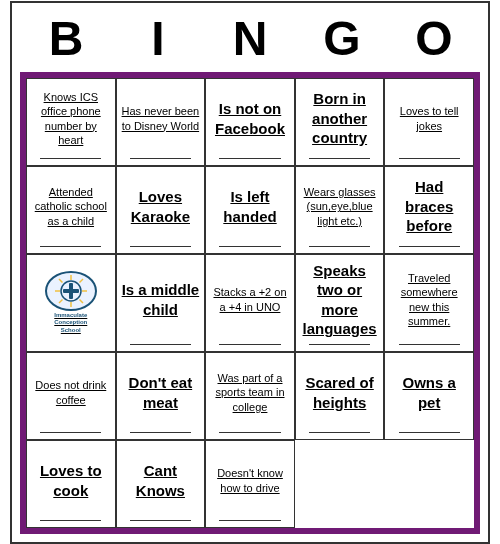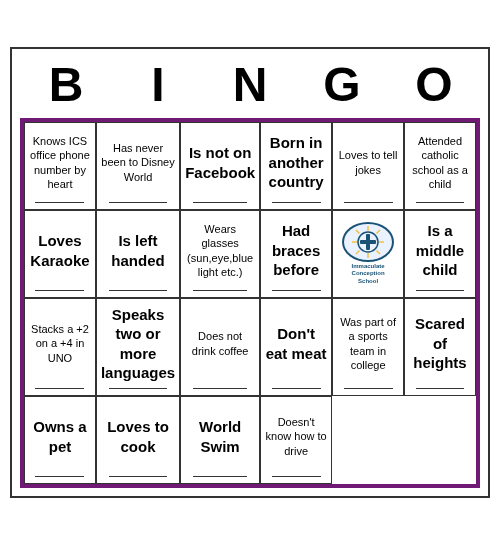--- a/index.html
+++ b/index.html
@@ -25,22 +25,23 @@
     }
     .bingo-title span {
       font-size: 48px;
       font-weight: bold;
       color: #000;
       width: 60px;
       text-align: center;
     }
     .bingo-grid {
       display: grid;
-      grid-template-columns: repeat(6, 1fr);
-      border: 4px solid #701a75;
+      grid-template-columns: repeat(5, 1fr);
+      border: 6px solid #701a75;
+      text-decoration: underline;
     }
     .bingo-cell {
       border: 1px solid #333;
       min-height: 88px;
       padding: 6px 4px 12px 4px;
       display: flex;
       flex-direction: column;
       align-items: center;
       justify-content: center;
       position: relative;
@@ -172,37 +173,40 @@
       <div class="bingo-cell">
         <p class="cell-text large">Is a middle child</p>
       </div>
       <div class="bingo-cell">
         <p class="cell-text">Stacks a +2 on a +4 in UNO</p>
       </div>
       <div class="bingo-cell">
         <p class="cell-text large">Speaks two or more languages</p>
       </div>
       <div class="bingo-cell">
+        <p class="cell-text">Traveled somewhere new this summer.</p>
+      </div>
+      <div class="bingo-cell">
         <p class="cell-text">Does not drink coffee</p>
       </div>
       <div class="bingo-cell">
         <p class="cell-text large">Don't eat meat</p>
       </div>
       <div class="bingo-cell">
         <p class="cell-text">Was part of a sports team in college</p>
       </div>
       <div class="bingo-cell">
         <p class="cell-text large">Scared of heights</p>
       </div>
       <div class="bingo-cell">
         <p class="cell-text large">Owns a pet</p>
       </div>
       <div class="bingo-cell">
         <p class="cell-text large">Loves to cook</p>
       </div>
       <div class="bingo-cell">
-        <p class="cell-text large">World Swim</p>
+        <p class="cell-text large">Cant Knows</p>
       </div>
       <div class="bingo-cell">
         <p class="cell-text">Doesn't know how to drive</p>
       </div>
     </div>
 </div>
 
 </body></html>

